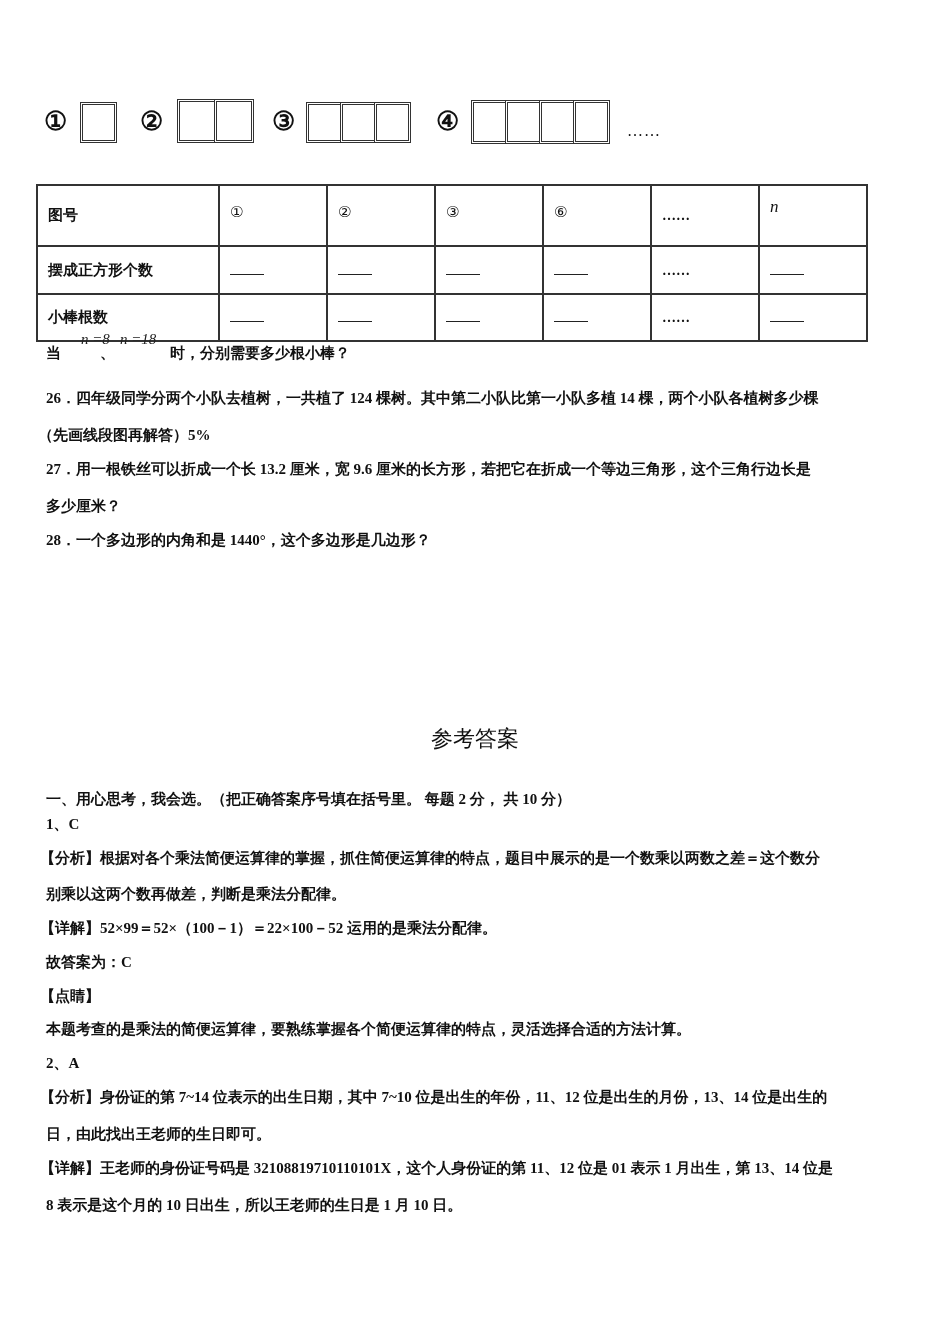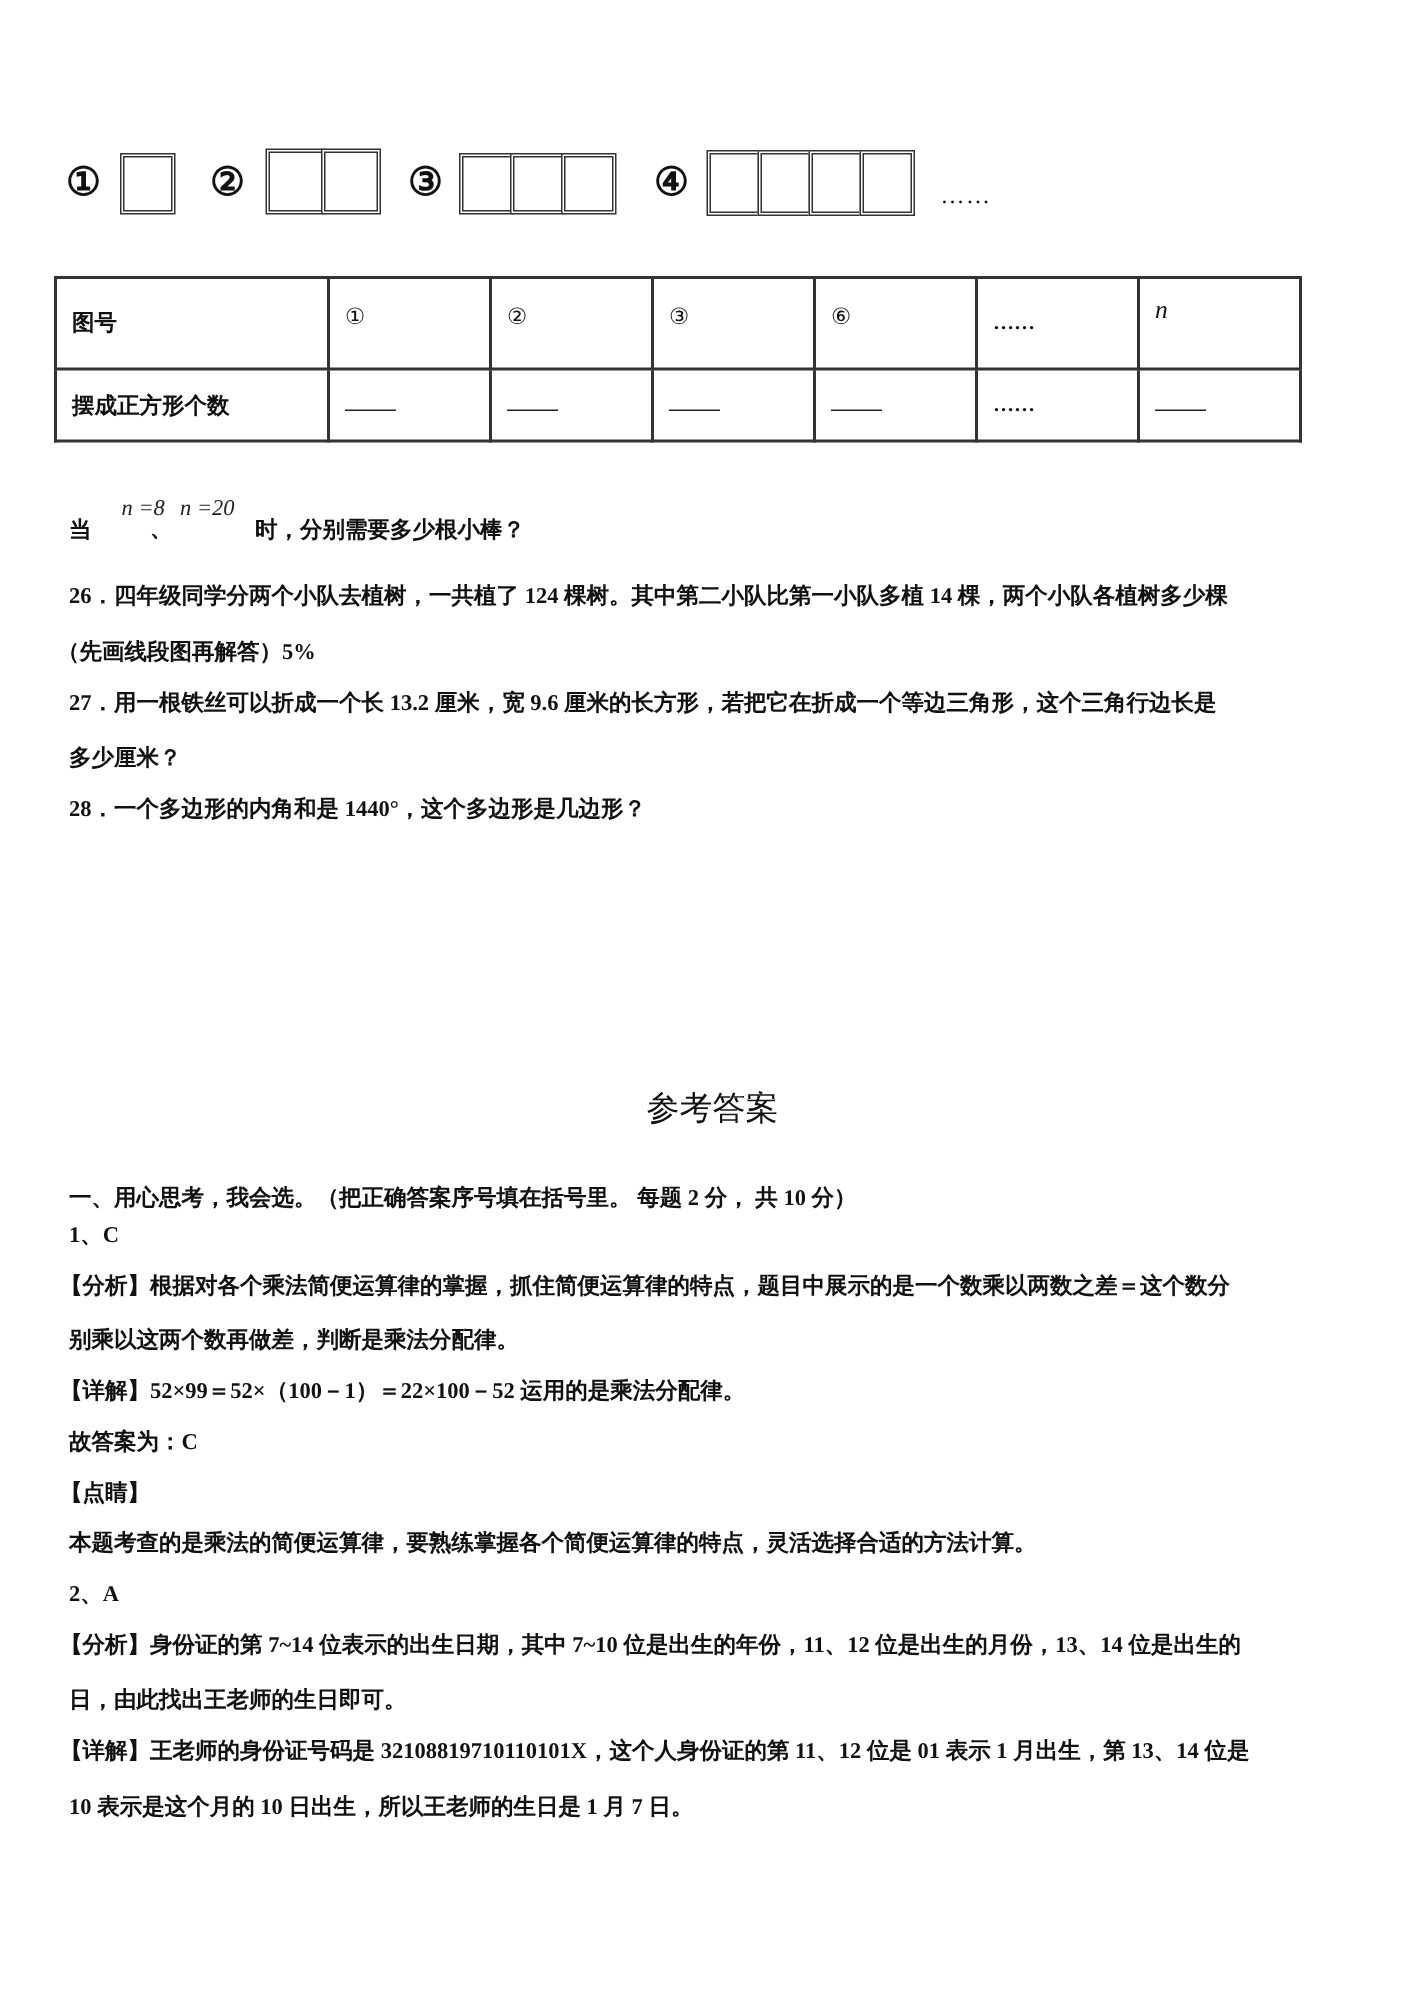--- a/index.html
+++ b/index.html
@@ -74,27 +74,36 @@
   </tr>
   <tr style="height:48px;">
     <td class="hdr">摆成正方形个数</td>
     <td><span class="blank"></span></td>
     <td><span class="blank"></span></td>
     <td><span class="blank"></span></td>
     <td><span class="blank"></span></td>
     <td><span class="dots">……</span></td>
     <td><span class="blank"></span></td>
   </tr>
+  <tr style="height:47px;">
+    <td class="hdr">小棒根数</td>
+    <td><span class="blank"></span></td>
+    <td><span class="blank"></span></td>
+    <td><span class="blank"></span></td>
+    <td><span class="blank"></span></td>
+    <td><span class="dots">……</span></td>
+    <td><span class="blank"></span></td>
+  </tr>
 </tbody>
   </table>
 
 <span class="abs txt" style="left:46px; top:343px; font-family:'DejaVu Sans',sans-serif;">当</span>
 <span class="math-sup" style="left:81px; top:331px;">n =8</span>
 <span class="abs txt" style="left:100px; top:343px;">、</span>
-<span class="math-sup" style="left:120px; top:331px;">n =20</span>
+<span class="math-sup" style="left:120px; top:331px;">n =18</span>
 <span class="abs txt" style="left:170px; top:343px; font-family:'DejaVu Sans',sans-serif;">时，分别需要多少根小棒？</span>
 
 <div class="abs txt" style="left:46px; top:388px;">26．四年级同学分两个小队去植树，一共植了 124 棵树。其中第二小队比第一小队多植 14 棵，两个小队各植树多少棵</div>
 <div class="abs txt" style="left:38px; top:425px;">（先画线段图再解答）5%</div>
 <div class="abs txt" style="left:46px; top:459px;">27．用一根铁丝可以折成一个长 13.2 厘米，宽 9.6 厘米的长方形，若把它在折成一个等边三角形，这个三角行边长是</div>
 <div class="abs txt" style="left:46px; top:496px;">多少厘米？</div>
 <div class="abs txt" style="left:46px; top:530px;">28．一个多边形的内角和是 1440°，这个多边形是几边形？</div>
 
 <div class="title">参考答案</div>
 
@@ -103,13 +112,13 @@
 <div class="abs txt" style="left:40px; top:848px;">【分析】根据对各个乘法简便运算律的掌握，抓住简便运算律的特点，题目中展示的是一个数乘以两数之差＝这个数分</div>
 <div class="abs txt" style="left:46px; top:884px;">别乘以这两个数再做差，判断是乘法分配律。</div>
 <div class="abs txt" style="left:40px; top:918px;">【详解】52×99＝52×（100－1）＝22×100－52 运用的是乘法分配律。</div>
 <div class="abs txt" style="left:46px; top:952px;">故答案为：C</div>
 <div class="abs txt" style="left:40px; top:986px;">【点睛】</div>
 <div class="abs txt" style="left:46px; top:1019px;">本题考查的是乘法的简便运算律，要熟练掌握各个简便运算律的特点，灵活选择合适的方法计算。</div>
 <div class="abs txt" style="left:46px; top:1053px;text-align:center;">2、A</div>
 <div class="abs txt" style="left:40px; top:1087px;">【分析】身份证的第 7~14 位表示的出生日期，其中 7~10 位是出生的年份，11、12 位是出生的月份，13、14 位是出生的</div>
 <div class="abs txt" style="left:46px; top:1124px;">日，由此找出王老师的生日即可。</div>
 <div class="abs txt" style="left:40px; top:1158px;">【详解】王老师的身份证号码是 32108819710110101X，这个人身份证的第 11、12 位是 01 表示 1 月出生，第 13、14 位是</div>
-<div class="abs txt" style="left:46px; top:1195px;">10 表示是这个月的 10 日出生，所以王老师的生日是 1 月 7 日。</div>
+<div class="abs txt" style="left:46px; top:1195px;">8 表示是这个月的 10 日出生，所以王老师的生日是 1 月 10 日。</div>
 
 </body></html>

